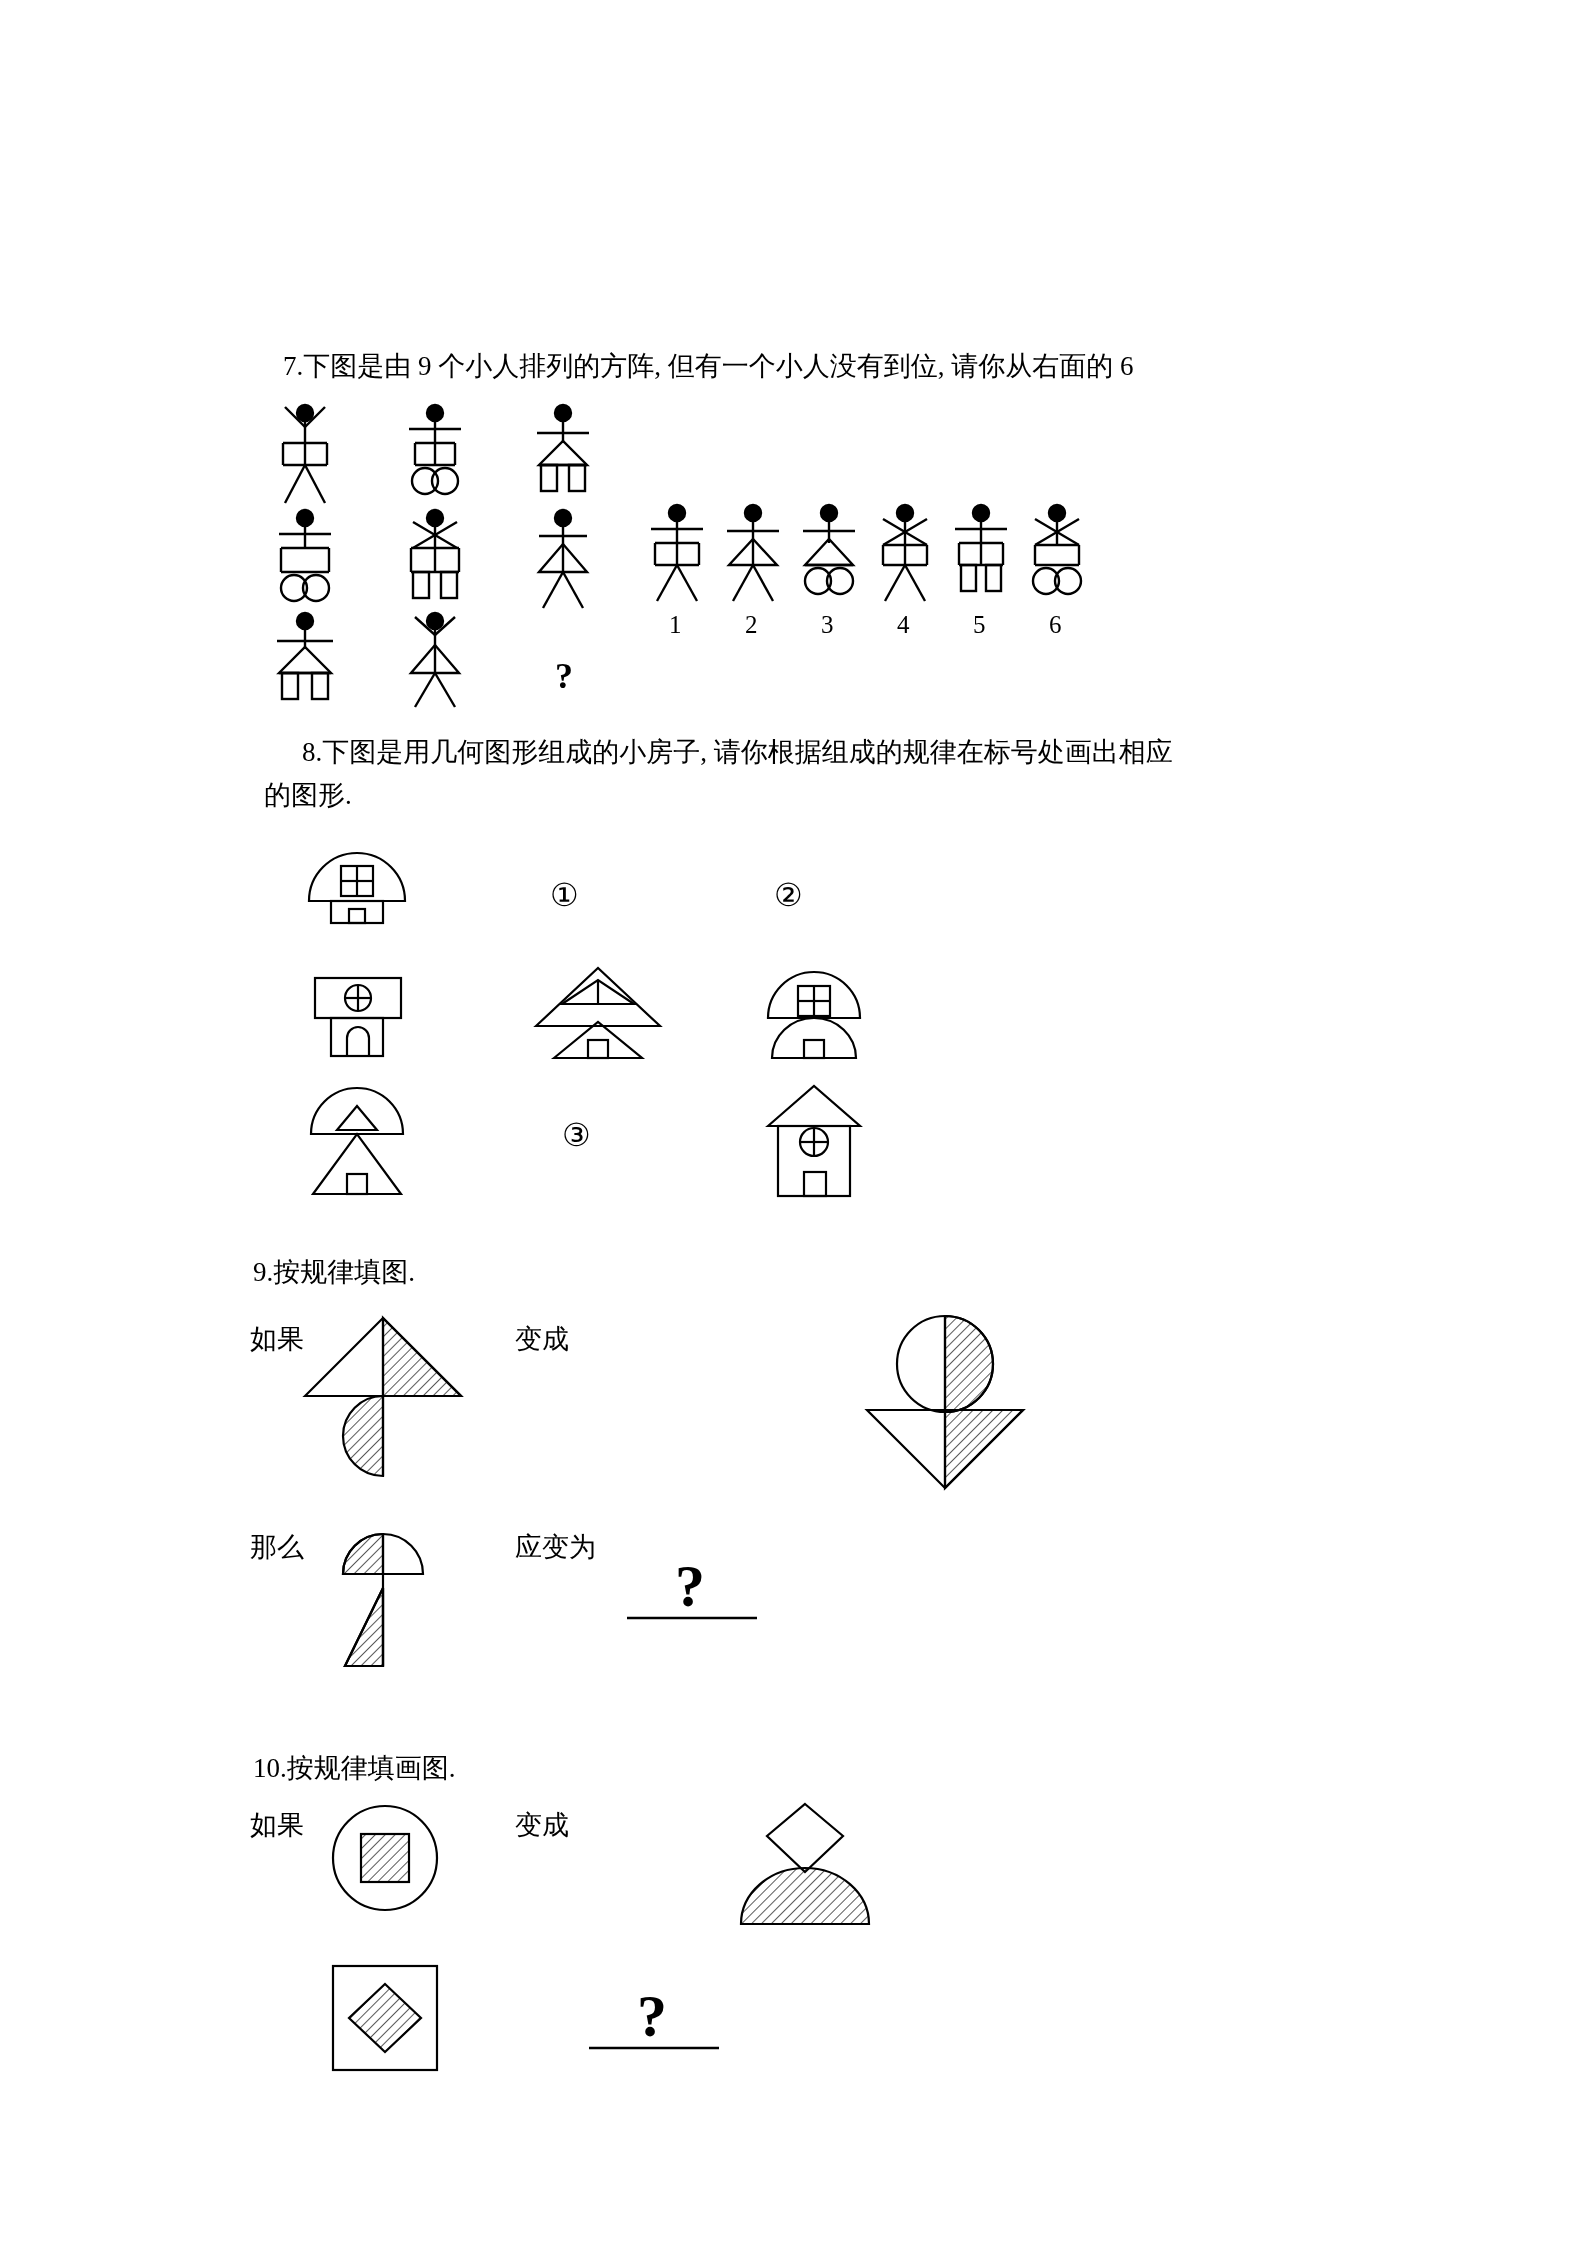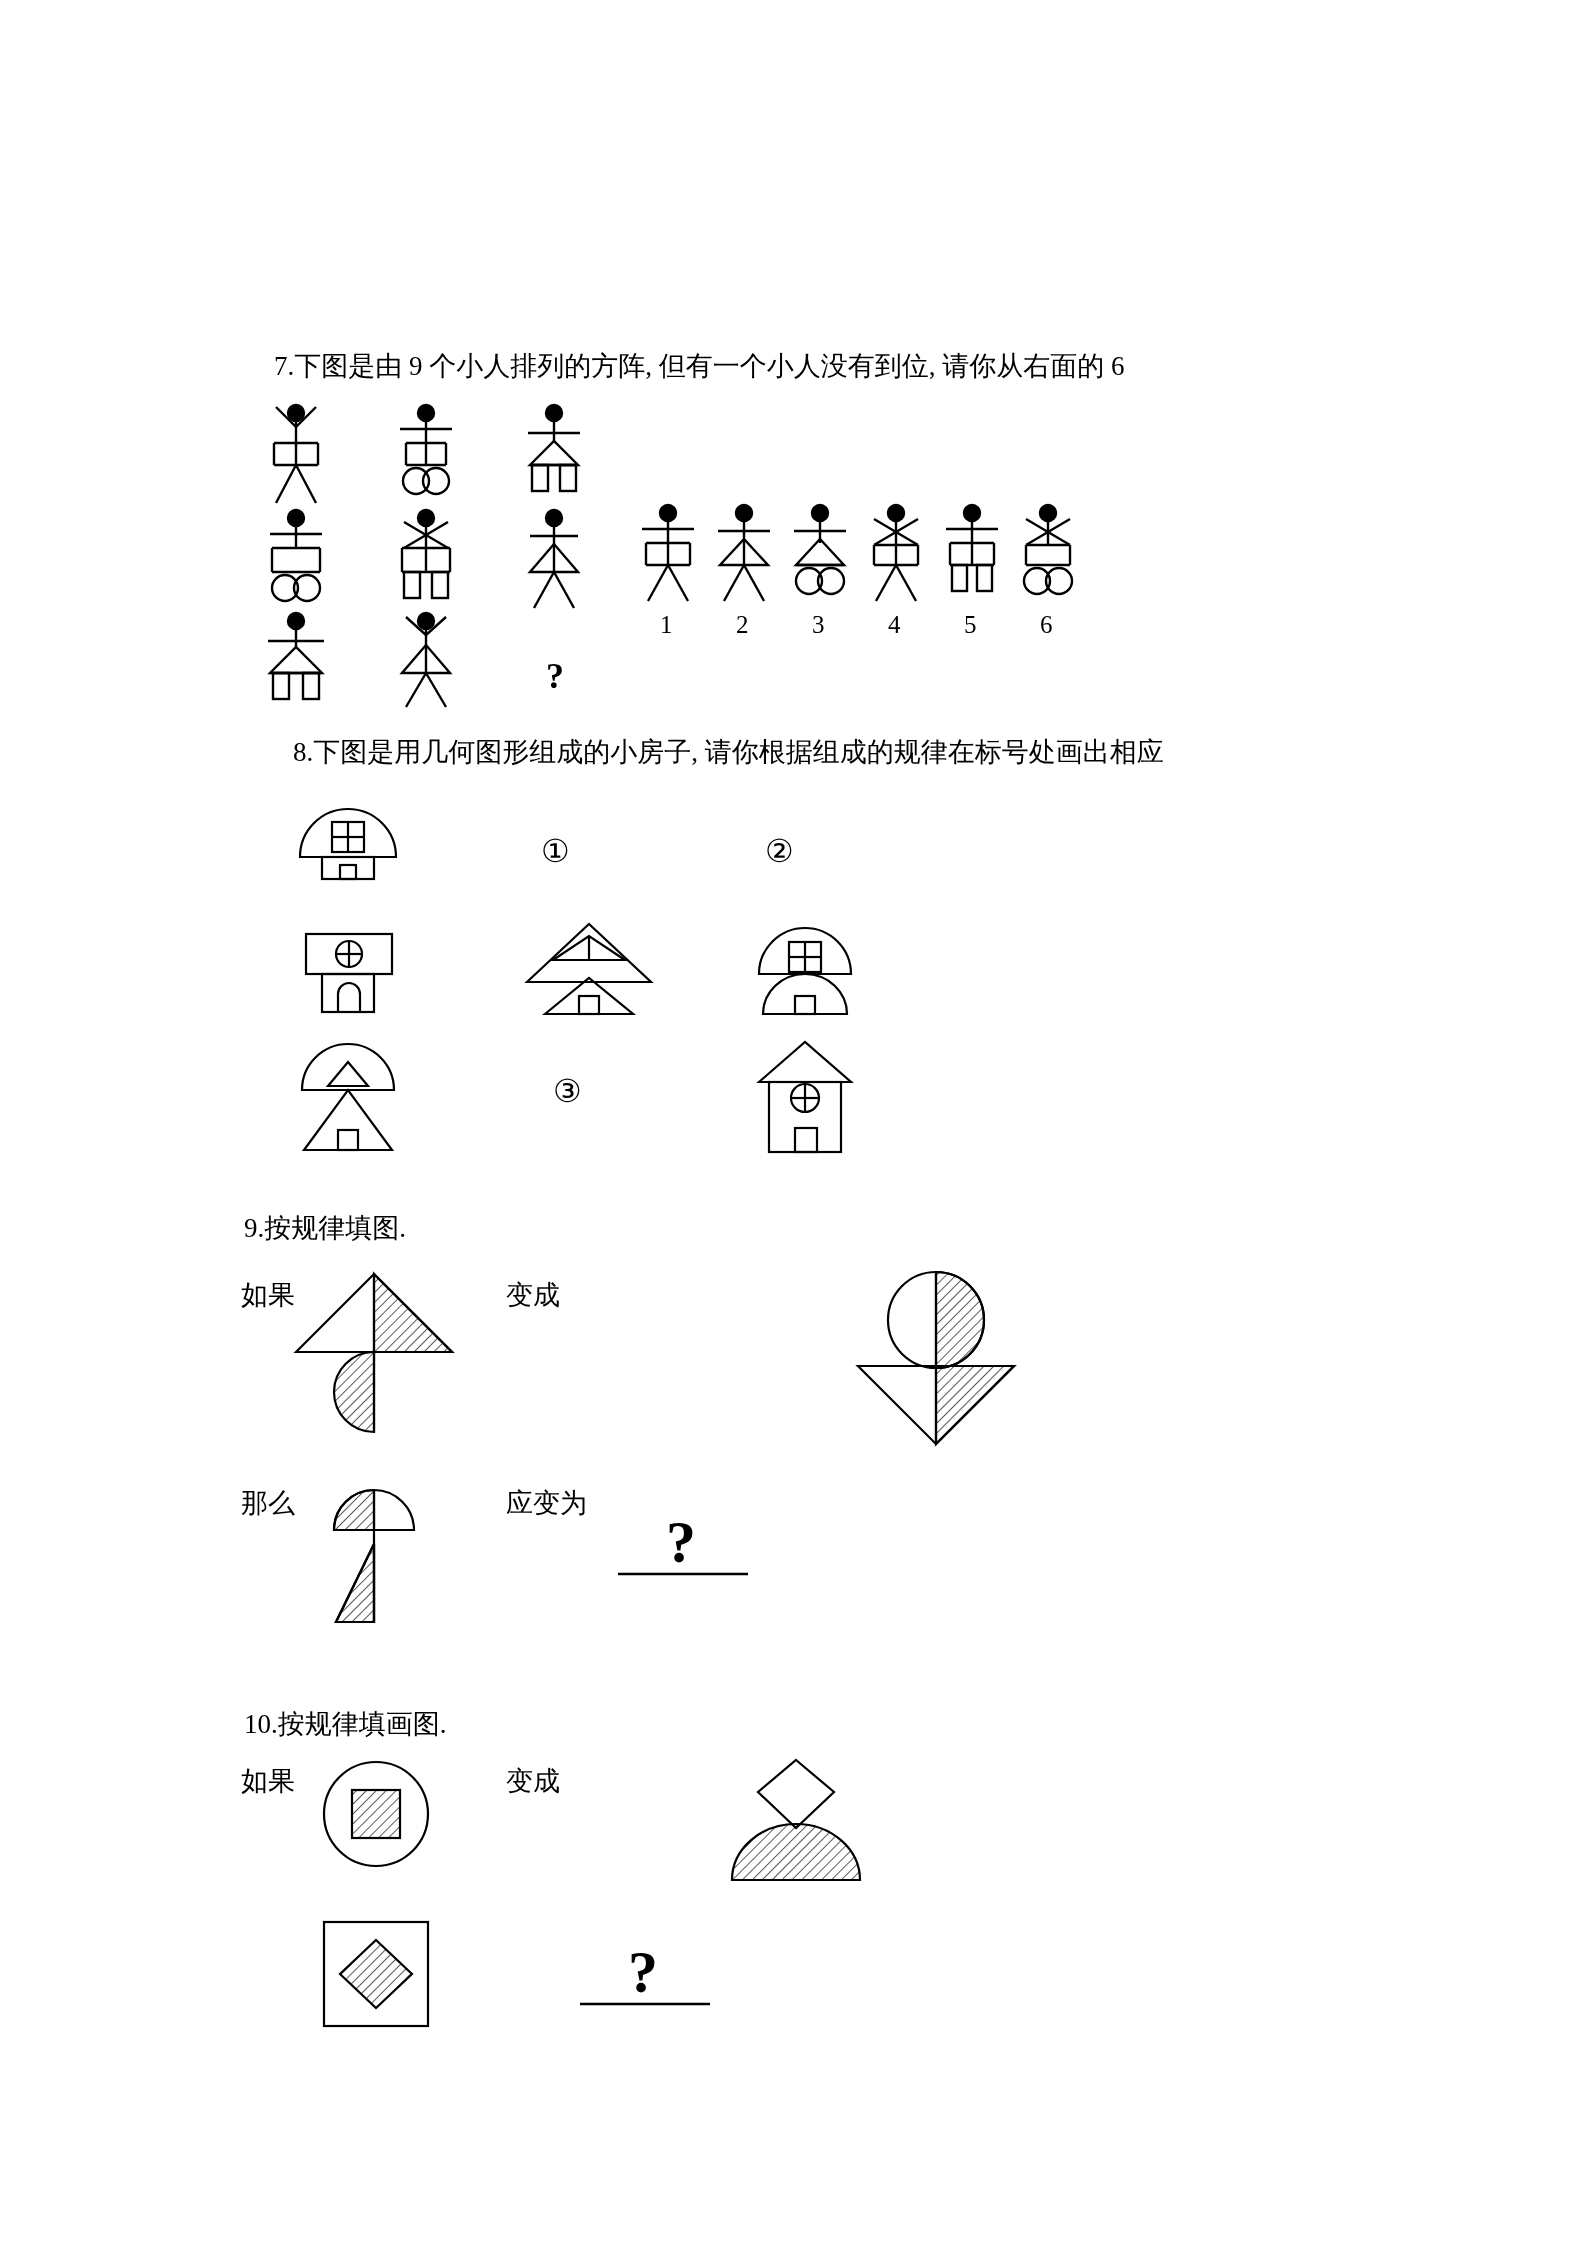--- a/index.html
+++ b/index.html
@@ -17,21 +17,21 @@
   }
   .page {
     position: absolute;
     left: 0; top: 0;
     width: 1594px;
     height: 2252px;
     background: #fff;
   }
   .content {
     position: absolute;
-    left: 236px;
+    left: 245px;
     top: 345px;
     width: 1110px;
   }
   .q-text {
     font-size: 27px;
     line-height: 1.62;
     text-align: justify;
     margin: 0;
   }
   .indent { text-indent: 38px; }
@@ -244,20 +244,21 @@
           <text x="728" y="230" font-size="25" font-family="Liberation Serif, serif" fill="#000">5</text>
           <text x="804" y="230" font-size="25" font-family="Liberation Serif, serif" fill="#000">6</text>
         </svg>
       </div>
     </div>
 
     <div class="block" style="margin-top:28px;margin-left:19px;">
       <p class="q-text indent">
         <span>8.</span><span>下图是用几何图形组成的小房子, 请你根据组成的规律在标号处画出相应</span>
       </p>
+      <p class="q-text">的图形.</p>
 
       <div class="fig8">
         <svg width="1110" height="370" viewBox="0 0 1110 370">
           <g stroke="#000" stroke-width="2.2" fill="none">
 
             <g transform="translate(45,10)">
               <path d="M 0 55 A 48 48 0 0 1 96 55 Z"></path>
               <line x1="0" y1="55" x2="96" y2="55"></line>
               <rect x="32" y="20" width="32" height="30"></rect>
               <line x1="48" y1="20" x2="48" y2="50"></line>

